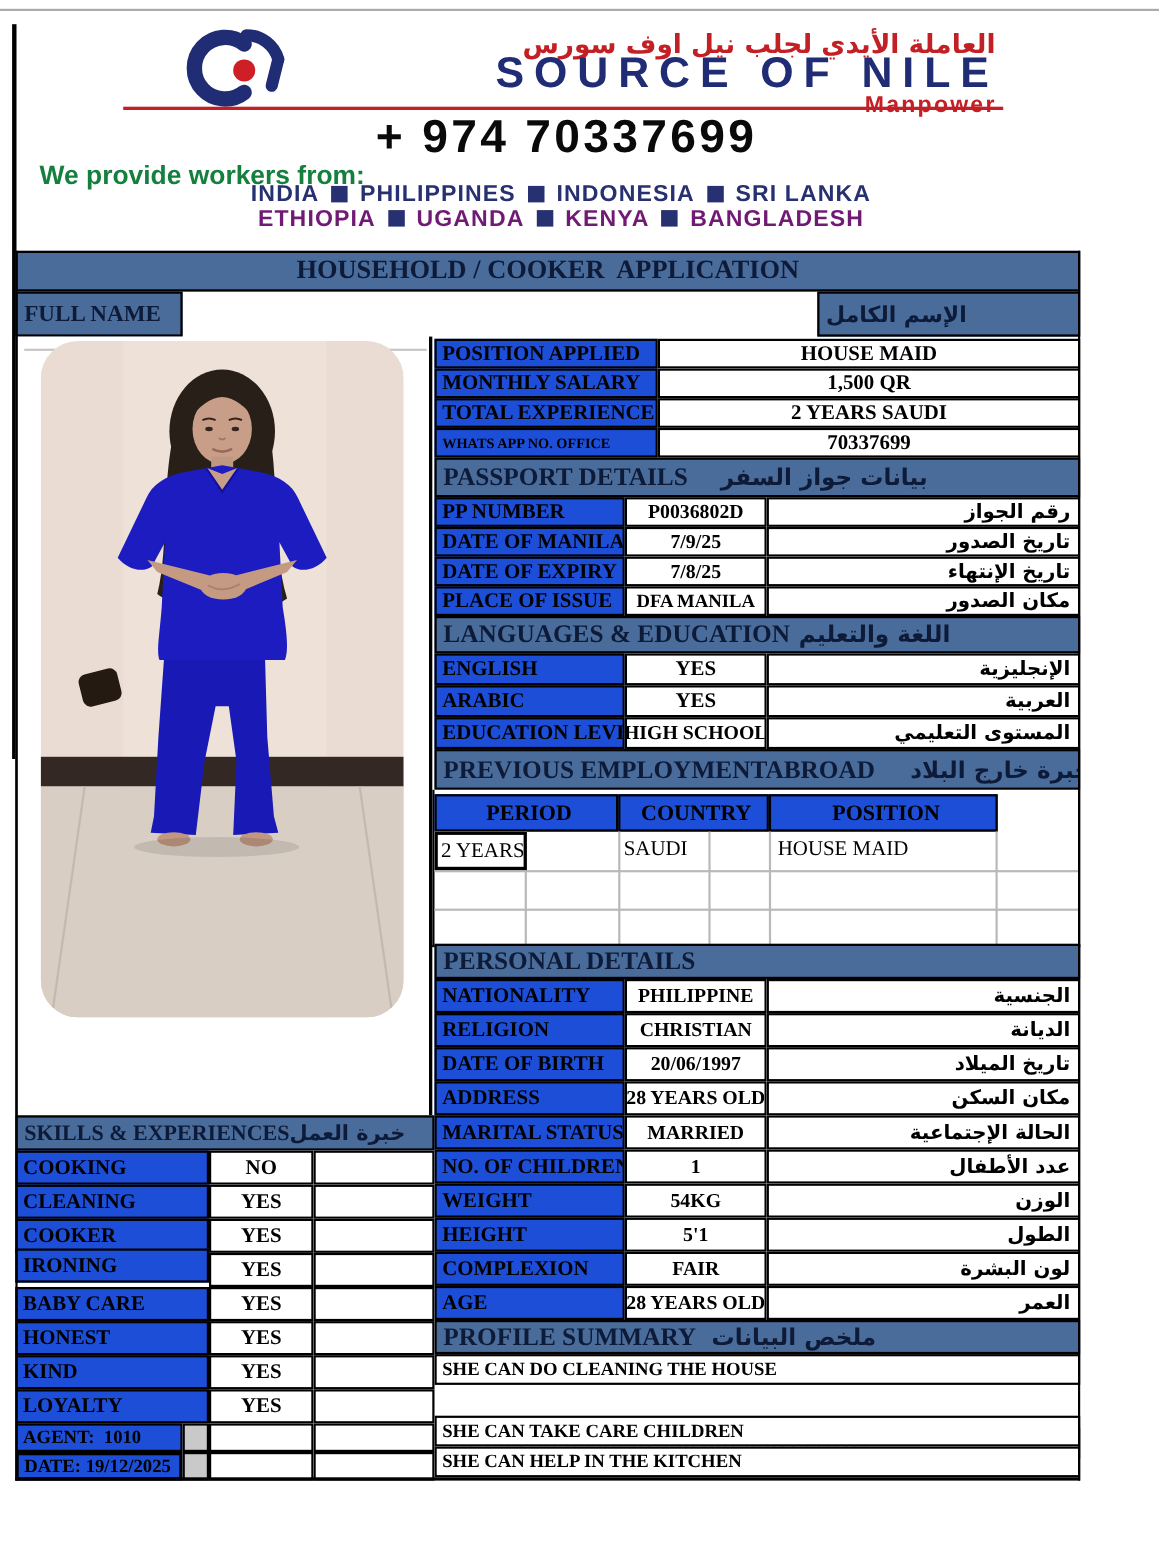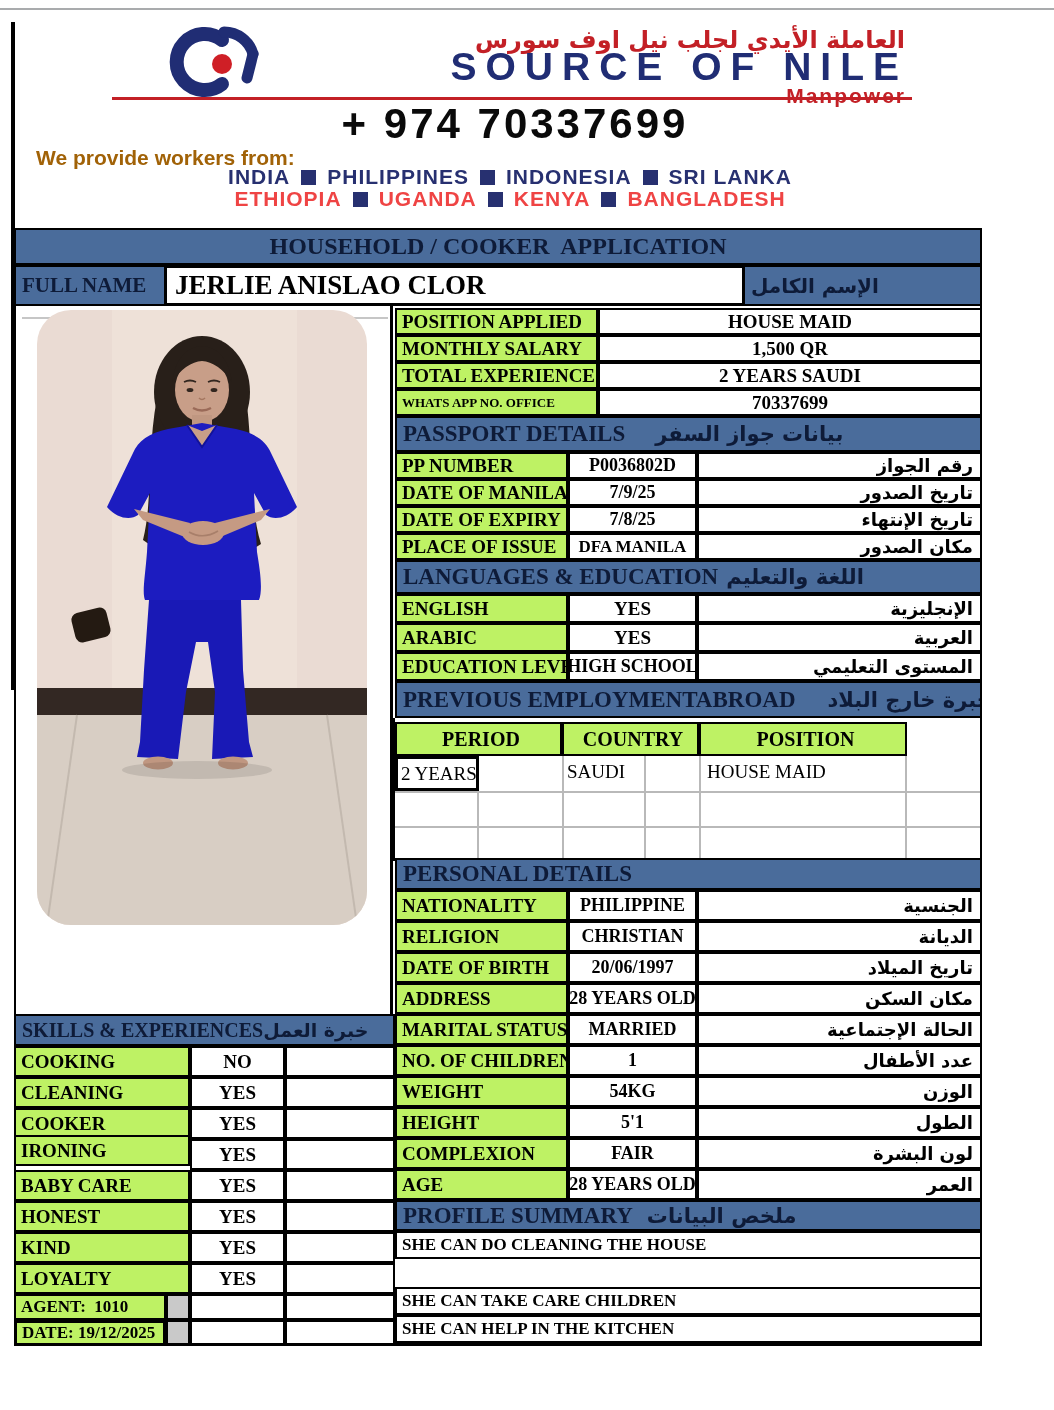--- a/index.html
+++ b/index.html
@@ -1,21 +1,21 @@
 <!DOCTYPE html>
 <html><head>
 <meta charset="utf-8">
 <style>
   html,body{margin:0;padding:0;background:#fff;}
   #page{position:relative;width:1054px;height:1410px;background:#ffffff;overflow:hidden;
         font-family:"Liberation Serif",serif;color:#000;}
   .abs{position:absolute;box-sizing:border-box;}
   .cell{position:absolute;box-sizing:border-box;border:2px solid #000;background:#fff;
         display:flex;align-items:center;font-weight:700;font-size:19px;overflow:hidden;white-space:nowrap;}
-  .lbl{background:#bef264;padding-left:5px;}
+  .lbl{background:#1d4ed8;padding-left:5px;}
   .val{justify-content:center;}
   .arc{justify-content:flex-end;padding-right:7px;}
   .hdr{background:#4a6c9b;color:#0e1b38;padding-left:6px;font-size:23px;}
   .hdr .ar{font-size:20px;color:#0e1b38;}
   .ar{font-family:"DejaVu Sans",sans-serif;font-weight:700;direction:rtl;font-size:18px;}
   .sans{font-family:"Liberation Sans",sans-serif;}
   .pre{white-space:pre;}
   .sq{display:inline-block;width:15px;height:15px;background:#273070;margin:0 11px;vertical-align:-1px;}
   .gridline{position:absolute;background:#b9b9b9;}
 </style>
@@ -35,35 +35,34 @@
       <circle cx="64" cy="40" r="10" fill="#cf1f26"></circle>
     </svg>
   </div>
   <div class="abs ar" style="left:305px;top:26px;width:600px;text-align:right;font-size:24px;color:#c32026;">العاملة الأيدي لجلب نيل اوف سورس</div>
   <div class="abs sans" style="left:260px;top:48px;width:648px;text-align:right;font-size:39px;font-weight:800;letter-spacing:9px;color:#202d74;line-height:38px;">SOURCE OF NILE</div>
   <div class="abs sans" style="left:300px;top:84px;width:606px;text-align:right;font-size:21px;font-weight:800;letter-spacing:2px;color:#c32026;">Manpower</div>
   <div class="abs" style="left:112px;top:97px;width:800px;height:3px;background:#c32026;"></div>
 
   <div class="abs sans" style="left:150px;top:100px;width:730px;text-align:center;font-size:42px;font-weight:800;letter-spacing:3px;color:#0a0a0a;">+ 974 70337699</div>
 
-  <div class="abs sans" style="left:36px;top:146px;font-size:21px;font-weight:800;color:#a16207;">We provide workers from:</div>
+  <div class="abs sans" style="left:36px;top:146px;font-size:24px;font-weight:800;color:#15803d;">We provide workers from:</div>
 
   <div class="abs sans" style="left:60px;top:165px;width:900px;text-align:center;font-size:21px;font-weight:800;color:#273070;letter-spacing:1px;">
     <span>INDIA</span><span class="sq"></span><span>PHILIPPINES</span><span class="sq"></span><span>INDONESIA</span><span class="sq"></span><span>SRI LANKA</span>
   </div>
-  <div class="abs sans" style="left:60px;top:187px;width:900px;text-align:center;font-size:21px;font-weight:800;color:#ef4444;letter-spacing:1px;">
+  <div class="abs sans" style="left:60px;top:187px;width:900px;text-align:center;font-size:21px;font-weight:800;color:#701a75;letter-spacing:1px;">
     <span>ETHIOPIA</span><span class="sq"></span><span>UGANDA</span><span class="sq"></span><span>KENYA</span><span class="sq"></span><span>BANGLADESH</span>
   </div>
 
   <div class="cell hdr pre" style="left:14px;top:228px;width:968px;height:37px;justify-content:center;font-size:24px;padding-left:0;">
     <span class="pre">HOUSEHOLD / COOKER  APPLICATION</span>
   </div>
 
   <div class="cell hdr" style="left:14px;top:265px;width:152px;height:41px;font-size:21px;">FULL NAME</div>
-  <div class="cell" style="left:164px;top:265px;width:581px;height:41px;border-width:3px;font-size:27px;padding-left:8px;">JERLIE ANISLAO CLOR</div>
   <div class="cell hdr" style="left:743px;top:265px;width:239px;height:41px;">
     <span class="ar" style="font-size:20px;">الإسم الكامل</span>
   </div>
 
   <div class="abs" style="left:14px;top:306px;width:379px;height:708px;background:#fff;border-right:3px solid #000;border-left:2px solid #000;">
     <div class="abs" style="left:6px;top:11px;width:366px;height:2px;background:#c6c6c6;"></div>
     <div class="abs" style="left:21px;top:4px;width:330px;height:615px;">
       <svg width="330" height="615" viewBox="0 0 330 615">
         <defs>
             <clipPath id="ph">

